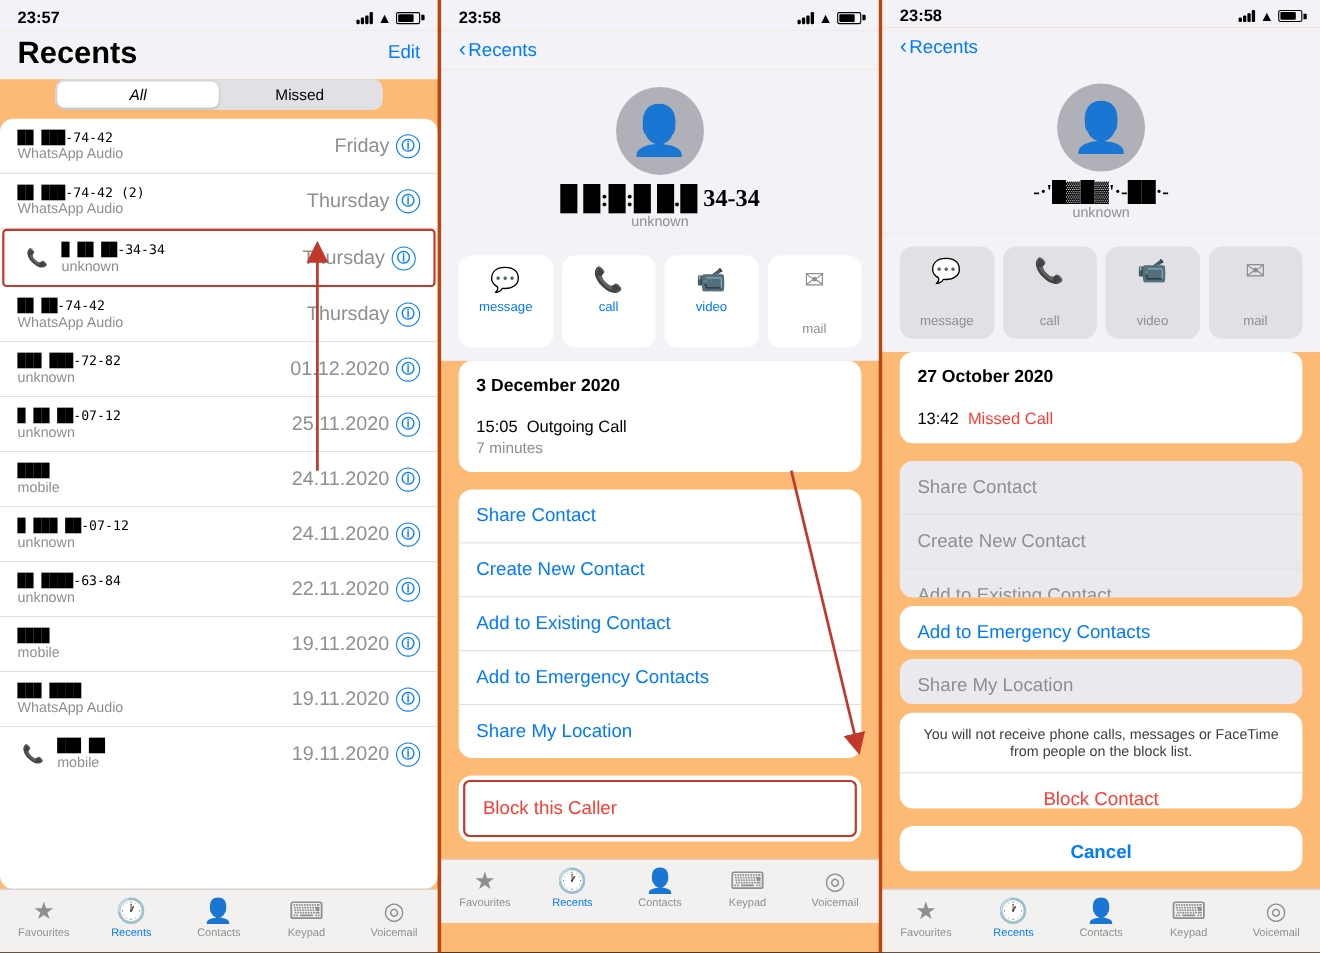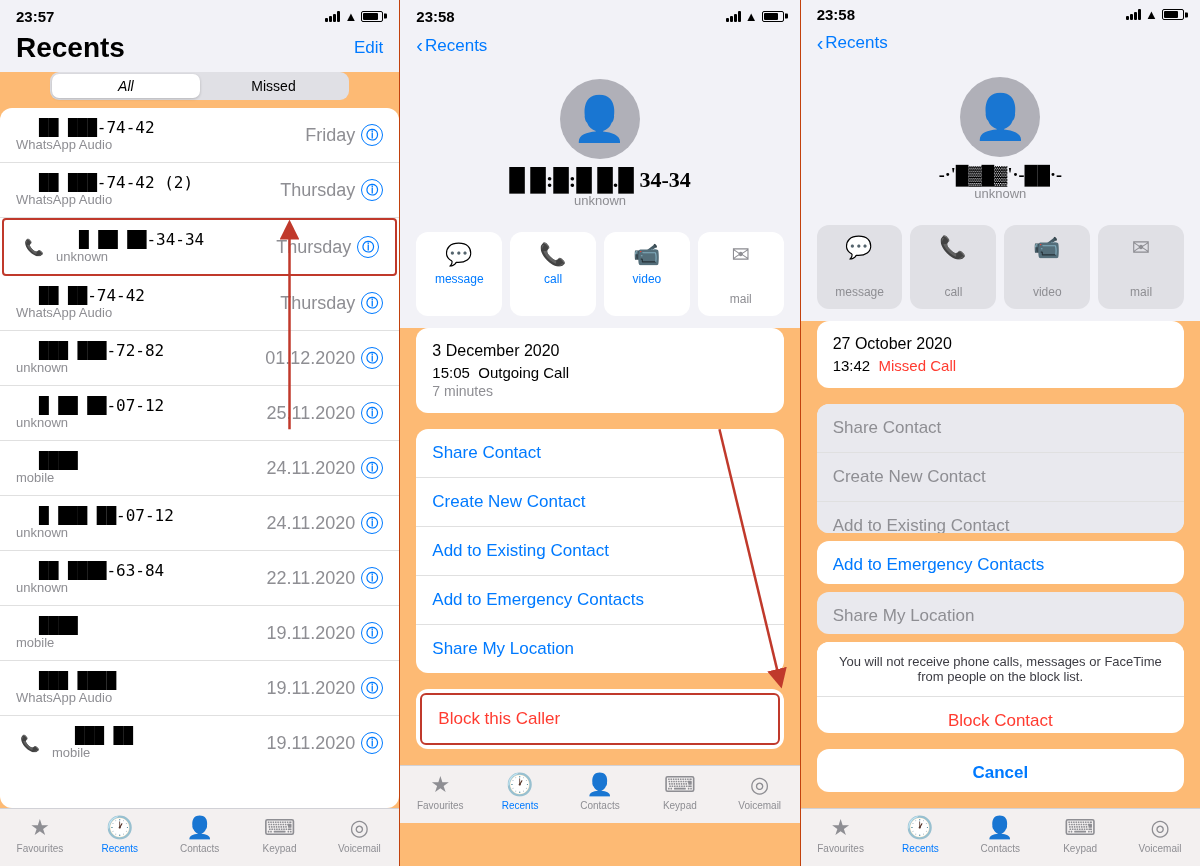--- a/index.html
+++ b/index.html
@@ -15,21 +15,21 @@
     
     .phone-panel {
       flex: 1;
       display: flex;
       flex-direction: column;
       background: #fdba74;
       position: relative;
       overflow: hidden;
     }
     .phone-panel + .phone-panel {
-      border-left: 1px solid #c2410c;
+      border-left: 3px solid #c2410c;
     }
 
     
     .status-bar {
       display: flex;
       justify-content: space-between;
       align-items: center;
       padding: 6px 16px 2px;
       background: #f2f2f7;
       height: 28px;
@@ -152,25 +152,24 @@
       justify-content: center;
       color: #007aff;
       font-size: 16px;
       margin-right: 8px;
       flex-shrink: 0;
     }
     .recent-main {
       flex: 1;
     }
     .recent-number {
-      font-size: 16px;
+      font-size: 12px;
       font-weight: 400;
       color: #000;
       font-family: monospace;
-      margin-left: 23px;
     }
     .recent-label {
       font-size: 13px;
       color: #8e8e93;
     }
     .recent-right {
       display: flex;
       align-items: center;
       gap: 6px;
     }
@@ -280,23 +279,23 @@
     .action-btn-label.gray { color: #8e8e93; margin-top: 20px; }
 
     .call-info-card {
       background: #fff;
       border-radius: 12px;
       margin: 0 16px 16px;
       padding: 14px 16px;
     }
     .call-info-date {
       font-size: 16px;
-      font-weight: 400;
+      font-weight: 700;
       color: #000;
-      margin-bottom: 4px;
+      margin-bottom: 20px;
     }
     .call-info-time {
       font-size: 15px;
       color: #000;
     }
     .call-info-duration {
       font-size: 14px;
       color: #8e8e93;
       margin-top: 2px;
     }

